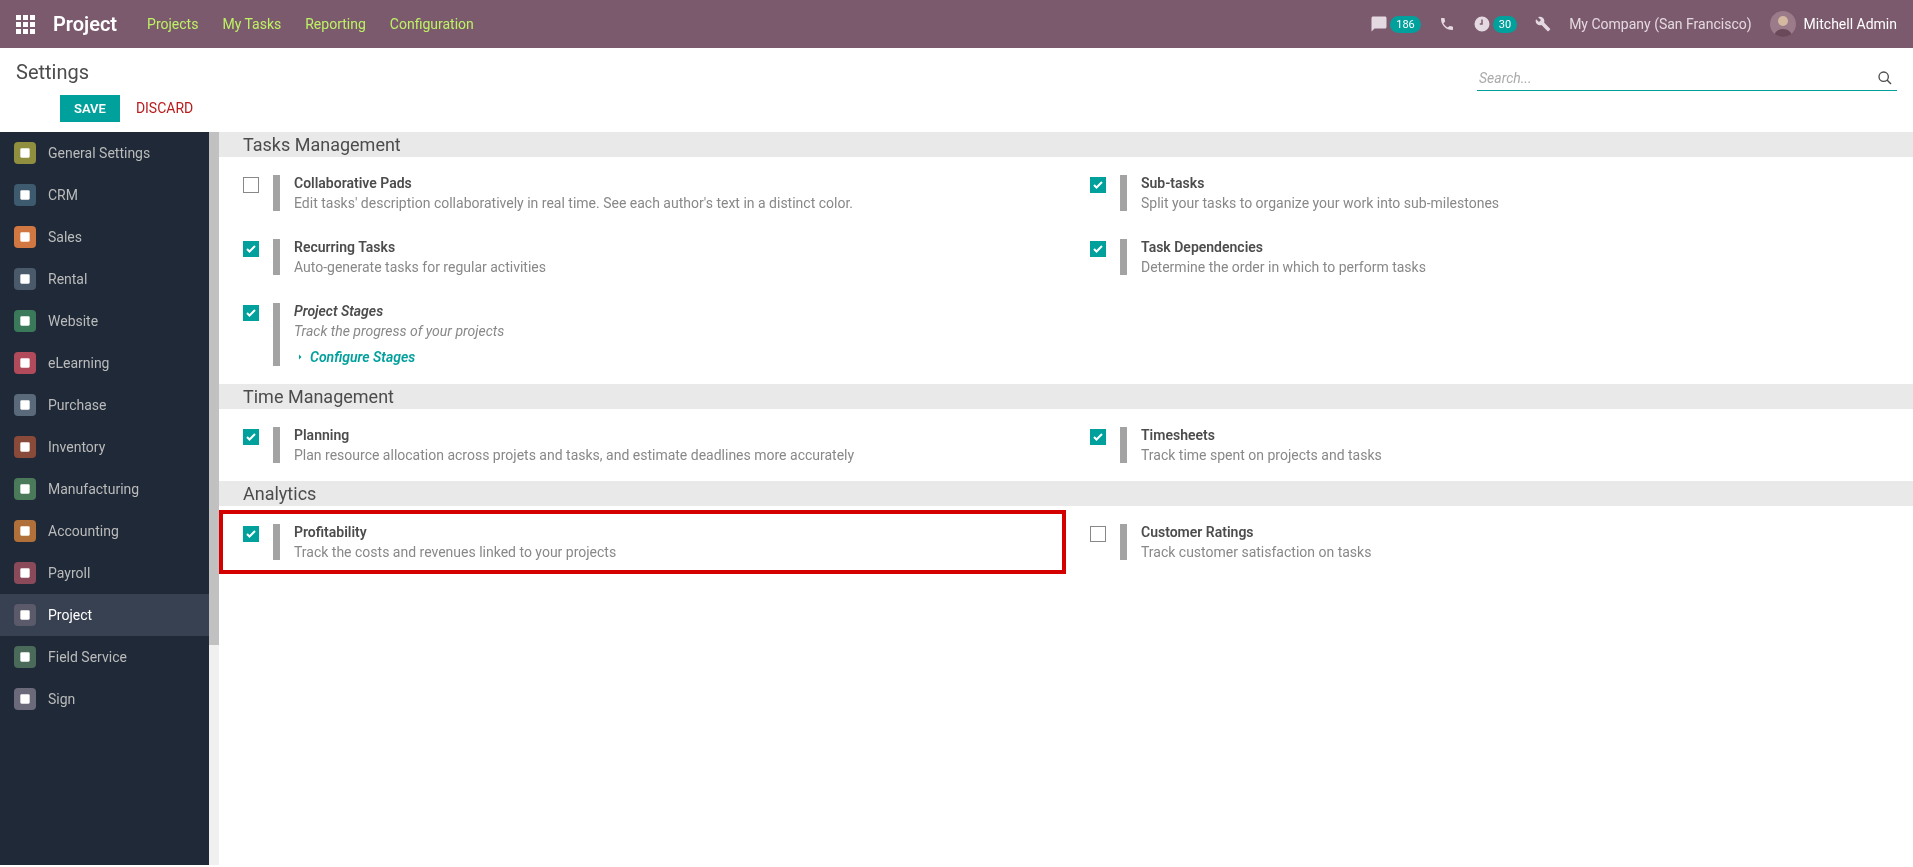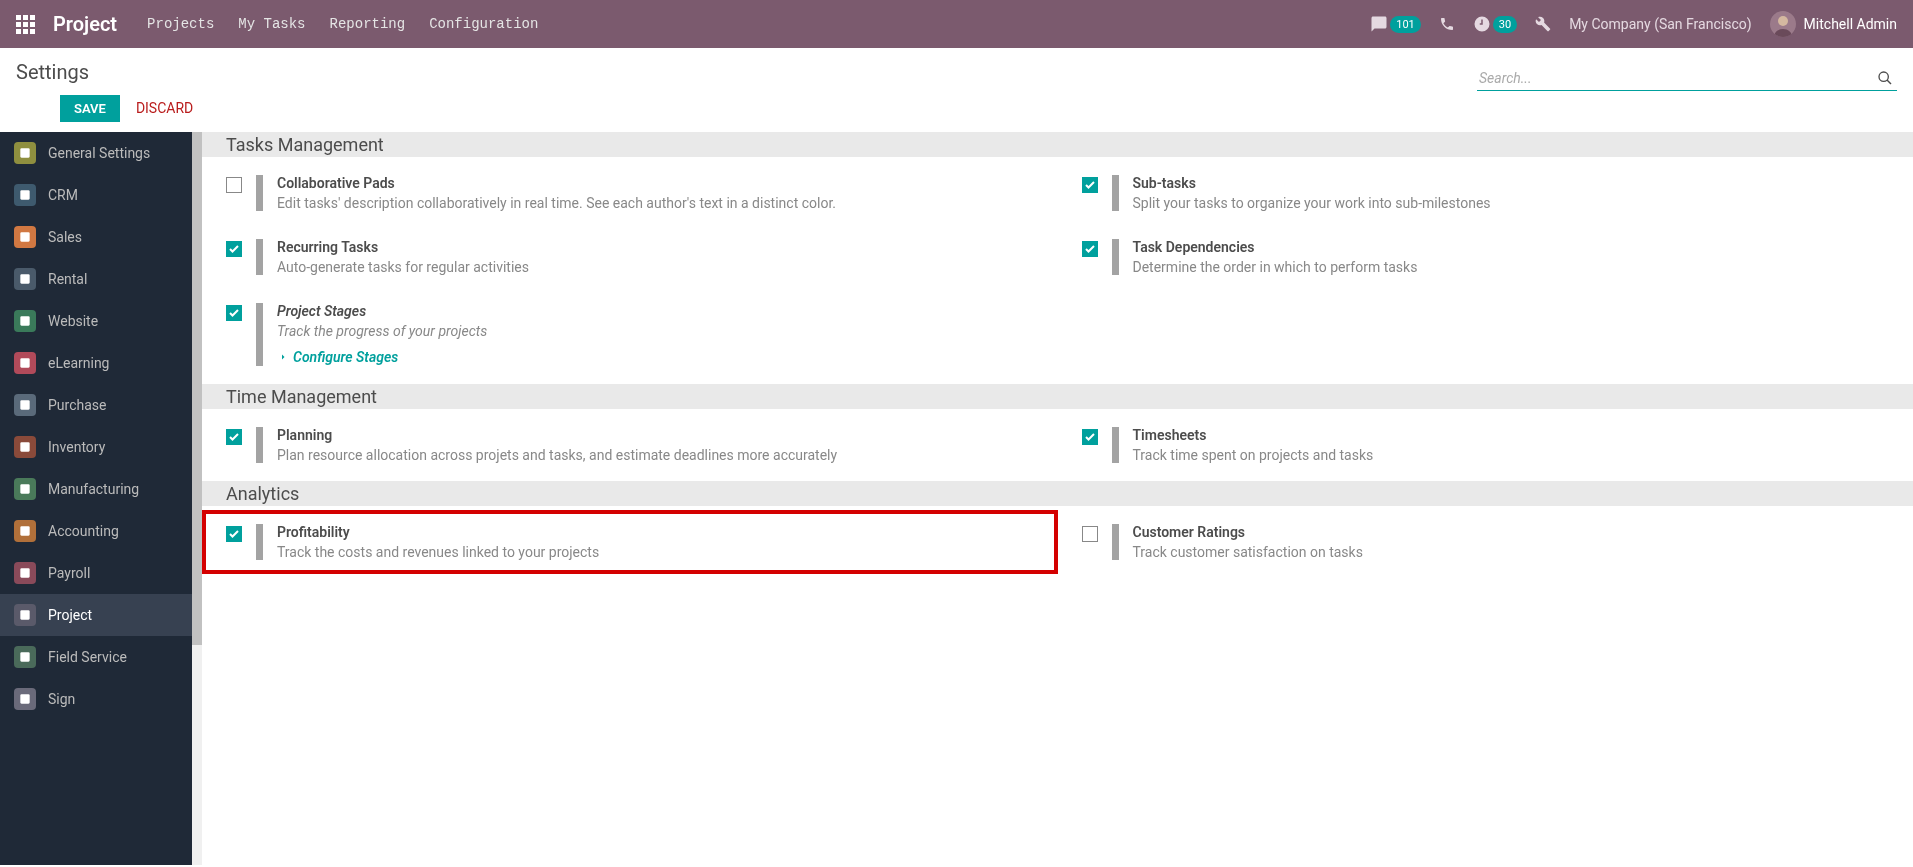--- a/index.html
+++ b/index.html
@@ -4,41 +4,41 @@
 <style>
 * { margin: 0; padding: 0; box-sizing: border-box; font-family: -apple-system, BlinkMacSystemFont, "Segoe UI", Roboto, "Helvetica Neue", Arial, sans-serif; }
 body { background: #fff; color: #333; font-size: 14px; }
 
 .topbar { background: #7b5a6e; height: 48px; display: flex; align-items: center; padding: 0 16px; color: #fff; }
 .topbar-left { display: flex; align-items: center; gap: 18px; }
 .apps-icon { display: grid; grid-template-columns: repeat(3, 5px); grid-template-rows: repeat(3, 5px); gap: 2px; cursor: pointer; }
 .apps-icon span { background: #fff; width: 5px; height: 5px; }
 .brand { font-size: 20px; font-weight: 600; }
 .nav-links { display: flex; gap: 24px; margin-left: 12px; }
-.nav-links a { color: #e5e5e5; text-decoration: none; font-size: 14px; cursor: pointer; font-family: Liberation Mono, monospace; }
+.nav-links a { color: #bef264; text-decoration: none; font-size: 14px; cursor: pointer; }
 .topbar-right { margin-left: auto; display: flex; align-items: center; gap: 18px; }
 .badge-wrap { display: flex; align-items: center; position: relative; }
 .badge { background: #00a09d; color: #fff; font-size: 11px; padding: 2px 6px; border-radius: 10px; margin-left: 2px; }
 .icon-btn { color: #e5d9e1; cursor: pointer; display: flex; align-items: center; }
 .company-name { color: #e5d9e1; font-size: 14px; cursor: pointer; }
 .avatar { width: 26px; height: 26px; border-radius: 50%; background: #8a6d7d; display: inline-block; overflow: hidden; }
 .user-wrap { display: flex; align-items: center; gap: 8px; cursor: pointer; }
 
 .control-panel { padding: 12px 16px 0; display: flex; justify-content: space-between; align-items: flex-start; border-radius: 28px; }
 .cp-title { font-size: 20px; color: #4c4c4c; margin-bottom: 10px; }
 .cp-buttons { display: flex; gap: 6px; align-items: center; margin-bottom: 10px; padding-left: 44px; }
 .btn-save { background: #00a09d; color: #fff; border: none; padding: 6px 14px; font-weight: 600; font-size: 13px; cursor: pointer; }
 .btn-discard { background: transparent; color: #b91c1c; border: none; padding: 6px 10px; font-size: 14px; cursor: pointer; }
 .search-wrap { display: flex; align-items: center; border-bottom: 1px solid #00a09d; width: 420px; margin-top: 6px; }
 .search-input { border: none; outline: none; flex: 1; padding: 4px 2px; font-size: 14px; }
 .search-input::placeholder { color: #aaa; font-style: italic; }
 .search-icon { color: #4c4c4c; cursor: pointer; padding: 0 4px; }
 
 .main { display: flex; }
-.sidebar { width: 192px; background: #1f2937; min-height: calc(100vh - 134px); color: #bbb; }
+.sidebar { width: 209px; background: #1f2937; min-height: calc(100vh - 134px); color: #bbb; }
 .sidebar-item { display: flex; align-items: center; gap: 12px; padding: 10px 14px; cursor: pointer; font-size: 14px; }
 .sidebar-item.active { background: #374151; color: #fff; }
 .sidebar-item .sicon { width: 22px; height: 22px; display: flex; align-items: center; justify-content: center; border-radius: 4px; font-size: 13px; flex-shrink: 0; }
 .scrollbar-visual { width: 10px; background: #f0f0f0; position: relative; }
 .scrollbar-thumb { position: absolute; top: 0; width: 100%; height: 70%; background: #c1c1c1; }
 
 .content { flex: 1; padding-bottom: 40px; }
 .section-header { background: #e9e9e9; padding: 2px 24px; font-size: 18px; color: #4c4c4c; }
 .section-body { display: grid; grid-template-columns: 1fr 1fr; gap: 0; padding: 4px 0; }
 .setting { display: flex; padding: 14px 12px 14px 24px; gap: 14px; align-items: flex-start; }
@@ -75,21 +75,21 @@
       <a>My Tasks</a>
       <a>Reporting</a>
       <a>Configuration</a>
     </div>
   </div>
   <div class="topbar-right">
     <div class="badge-wrap icon-btn">
       <svg width="18" height="18" viewBox="0 0 24 24" fill="currentColor">
           <path d="M20 2H4c-1.1 0-2 .9-2 2v18l4-4h14c1.1 0 2-.9 2-2V4c0-1.1-.9-2-2-2z"></path>
         </svg>
-      <span class="badge">101</span>
+      <span class="badge">186</span>
     </div>
     <div class="icon-btn">
       <svg width="16" height="16" viewBox="0 0 24 24" fill="currentColor">
           <path d="M6.6 10.8c1.4 2.8 3.8 5.1 6.6 6.6l2.2-2.2c.3-.3.7-.4 1-.2 1.1.4 2.3.6 3.6.6.6 0 1 .4 1 1V20c0 .6-.4 1-1 1C10.6 21 3 13.4 3 4c0-.6.4-1 1-1h3.5c.6 0 1 .4 1 1 0 1.2.2 2.4.6 3.6.1.4 0 .8-.2 1l-2.3 2.2z"></path>
         </svg>
     </div>
     <div class="badge-wrap icon-btn">
       <svg width="18" height="18" viewBox="0 0 24 24" fill="currentColor">
           <path d="M12 2a10 10 0 100 20 10 10 0 000-20zm1 11h-4v-2h2V6h2v7z"></path>
         </svg>

